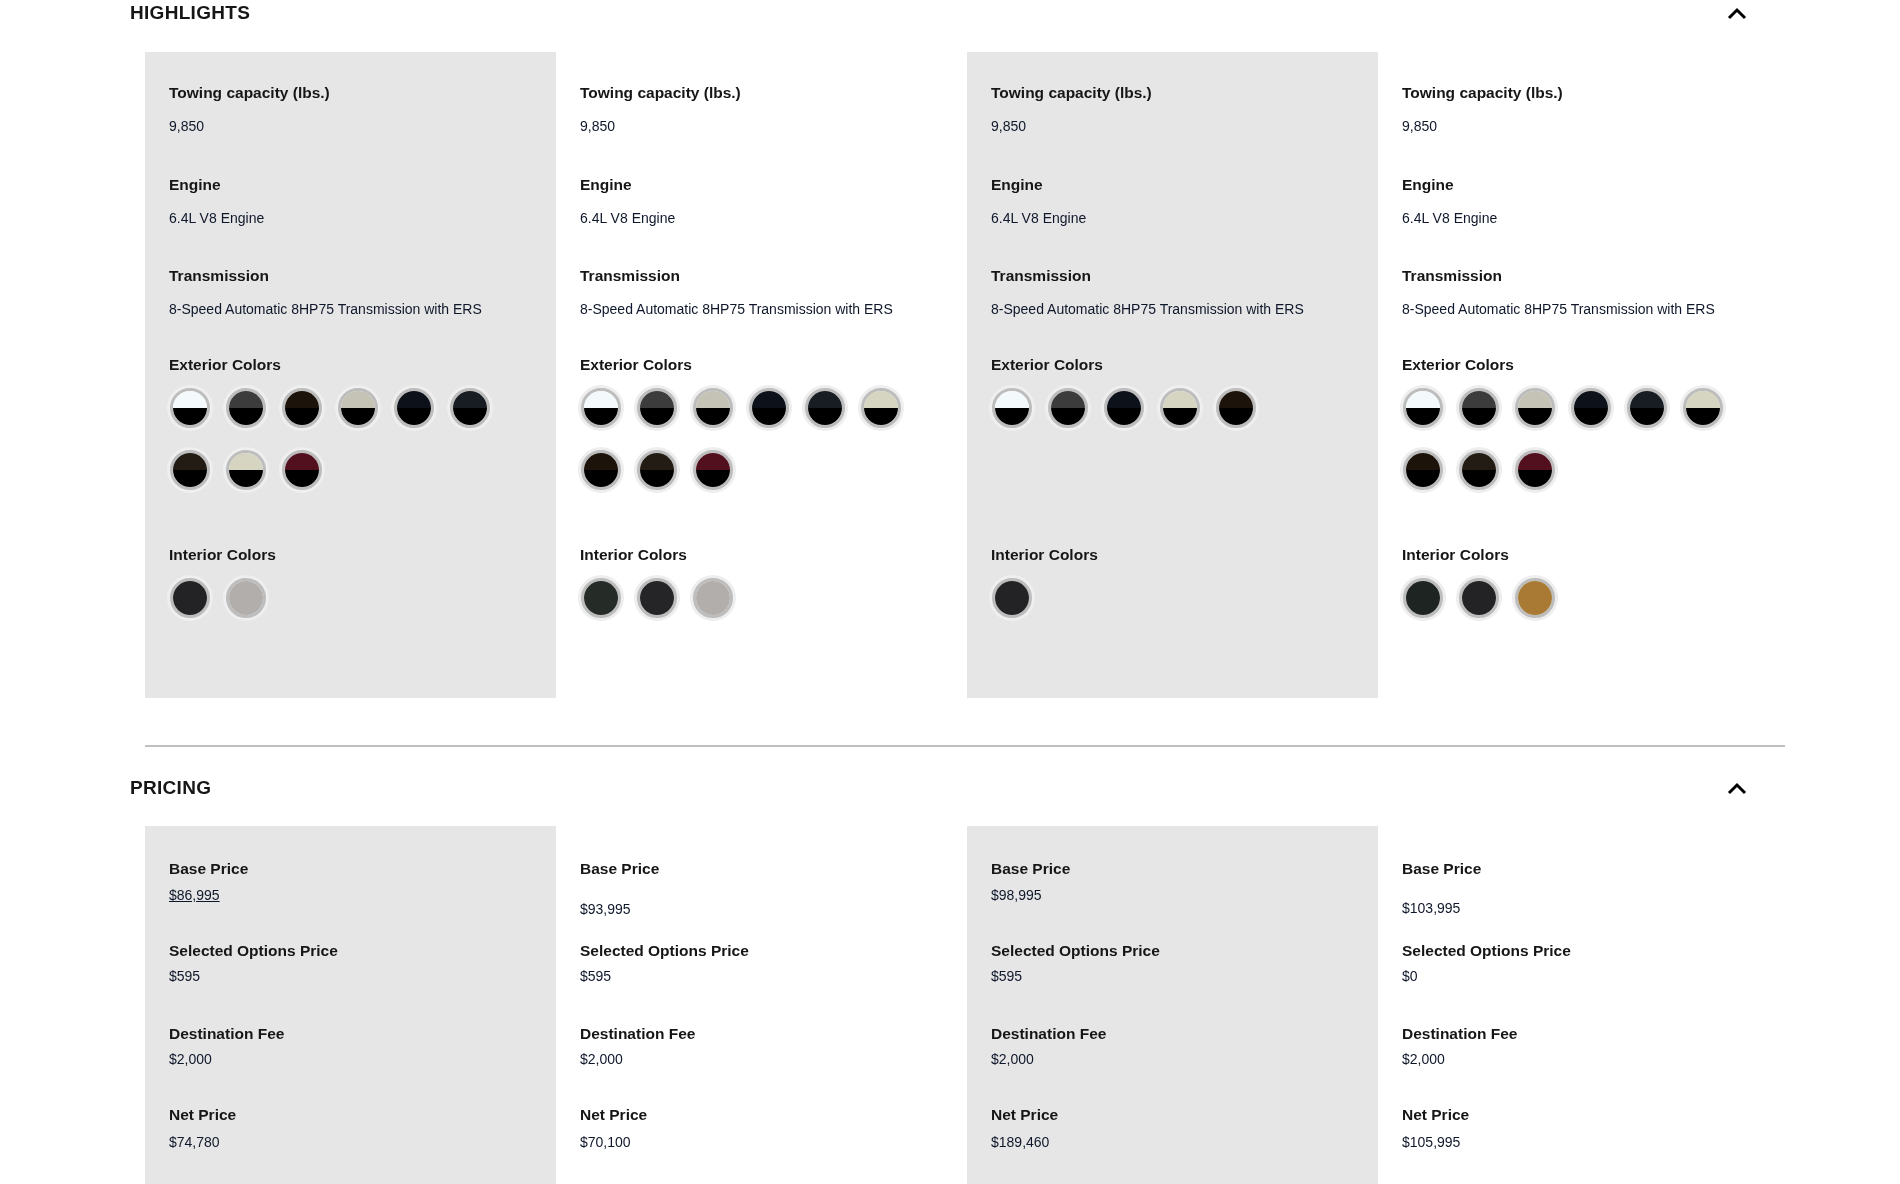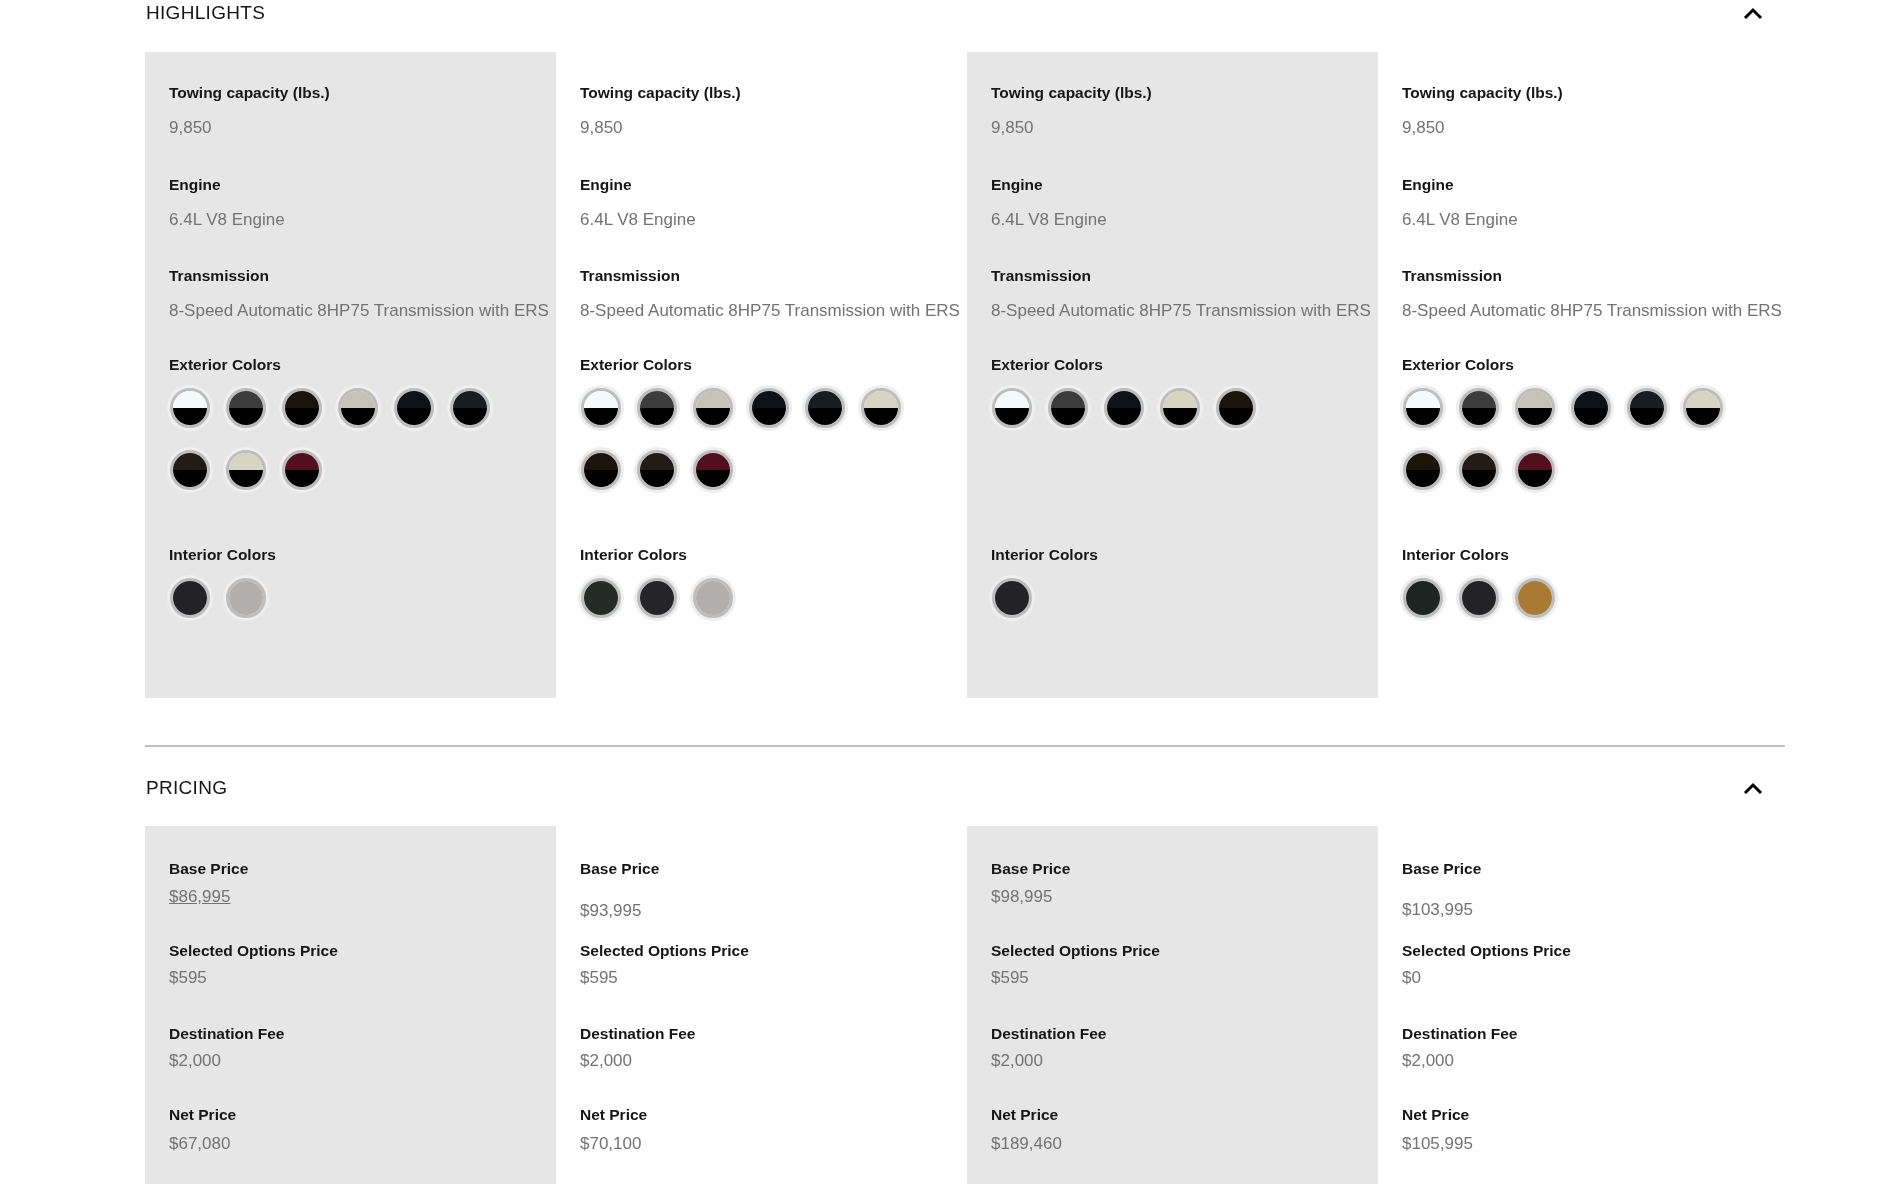--- a/index.html
+++ b/index.html
@@ -1,26 +1,26 @@
 <!DOCTYPE html>
 <html><head>
 <meta charset="utf-8">
 <style>
   html, body { margin:0; padding:0; background:#ffffff; }
   body { width:1900px; height:1184px; overflow:hidden; position:relative;
          font-family:"Liberation Sans", "DejaVu Sans", sans-serif; color:#161616; }
-  .section-header { position:absolute; left:146px; width:1640px; height:30px; }
+  .section-header { position:absolute; left:130px; width:1640px; height:30px;font-weight:bold; }
   .section-title { position:absolute; left:0; top:0; font-size:19px; letter-spacing:0.3px; color:#161616; }
   .chevron { position:absolute; right:22px; top:4px; width:22px; height:16px; cursor:pointer; }
   .chevron svg { display:block; }
   .grid { position:absolute; left:145px; width:1644px; display:flex; }
   .col { width:411px; box-sizing:border-box; padding-left:24px; position:relative; }
   .col.shaded { background:#e6e6e6; }
   .field-label { font-size:15.5px; font-weight:bold; color:#161616; position:absolute; left:24px; white-space:nowrap; }
-  .field-value { font-size:17px; color:#737373; position:absolute; left:24px; white-space:nowrap; }
+  .field-value { font-size:14px; color:#0f172a; position:absolute; left:24px; white-space:nowrap; }
   .swatches { position:absolute; left:22px; display:flex; flex-wrap:wrap; width:340px; row-gap:16px; column-gap:10px; }
   .swatch { width:46px; height:46px; border-radius:50%; background:rgba(255,255,255,0.35);
             display:flex; align-items:center; justify-content:center; cursor:pointer; }
   .col:not(.shaded) .swatch { background:#eeeeee; }
   .swatch-inner { width:34px; height:34px; border-radius:50%; border:3px solid #bdbdbd;
                   box-shadow: inset 0 0 0 2px #ffffff; overflow:hidden; box-sizing:content-box; position:relative; }
   .swatch-inner .top { position:absolute; left:0; top:0; width:100%; height:50%; }
   .swatch-inner .bot { position:absolute; left:0; bottom:0; width:100%; height:50%; background:#000000; }
   .swatch-inner.solid .top { height:100%; }
   .divider { position:absolute; left:145px; top:745px; width:1640px; height:2px; background:#bfbfbf; }
@@ -346,21 +346,21 @@
 
 <div class="grid" style="top:826px; height:358px;">
   <div class="col shaded" style="height:358px;">
       <div class="field-label" style="top: 34px;">Base Price</div>
       <div class="field-value" style="top: 61px; text-decoration: underline;">$86,995</div>
       <div class="field-label" style="top: 116px;">Selected Options Price</div>
       <div class="field-value" style="top: 142px;">$595</div>
       <div class="field-label" style="top: 199px;">Destination Fee</div>
       <div class="field-value" style="top: 225px;">$2,000</div>
       <div class="field-label" style="top: 280px;">Net Price</div>
-      <div class="field-value" style="top: 308px;">$67,080</div>
+      <div class="field-value" style="top: 308px;">$74,780</div>
     </div>
   <div class="col" style="height:358px;">
       <div class="field-label" style="top: 34px;">Base Price</div>
       <div class="field-value" style="top: 75px;">$93,995</div>
       <div class="field-label" style="top: 116px;">Selected Options Price</div>
       <div class="field-value" style="top: 142px;">$595</div>
       <div class="field-label" style="top: 199px;">Destination Fee</div>
       <div class="field-value" style="top: 225px;">$2,000</div>
       <div class="field-label" style="top: 280px;">Net Price</div>
       <div class="field-value" style="top: 308px;">$70,100</div>

